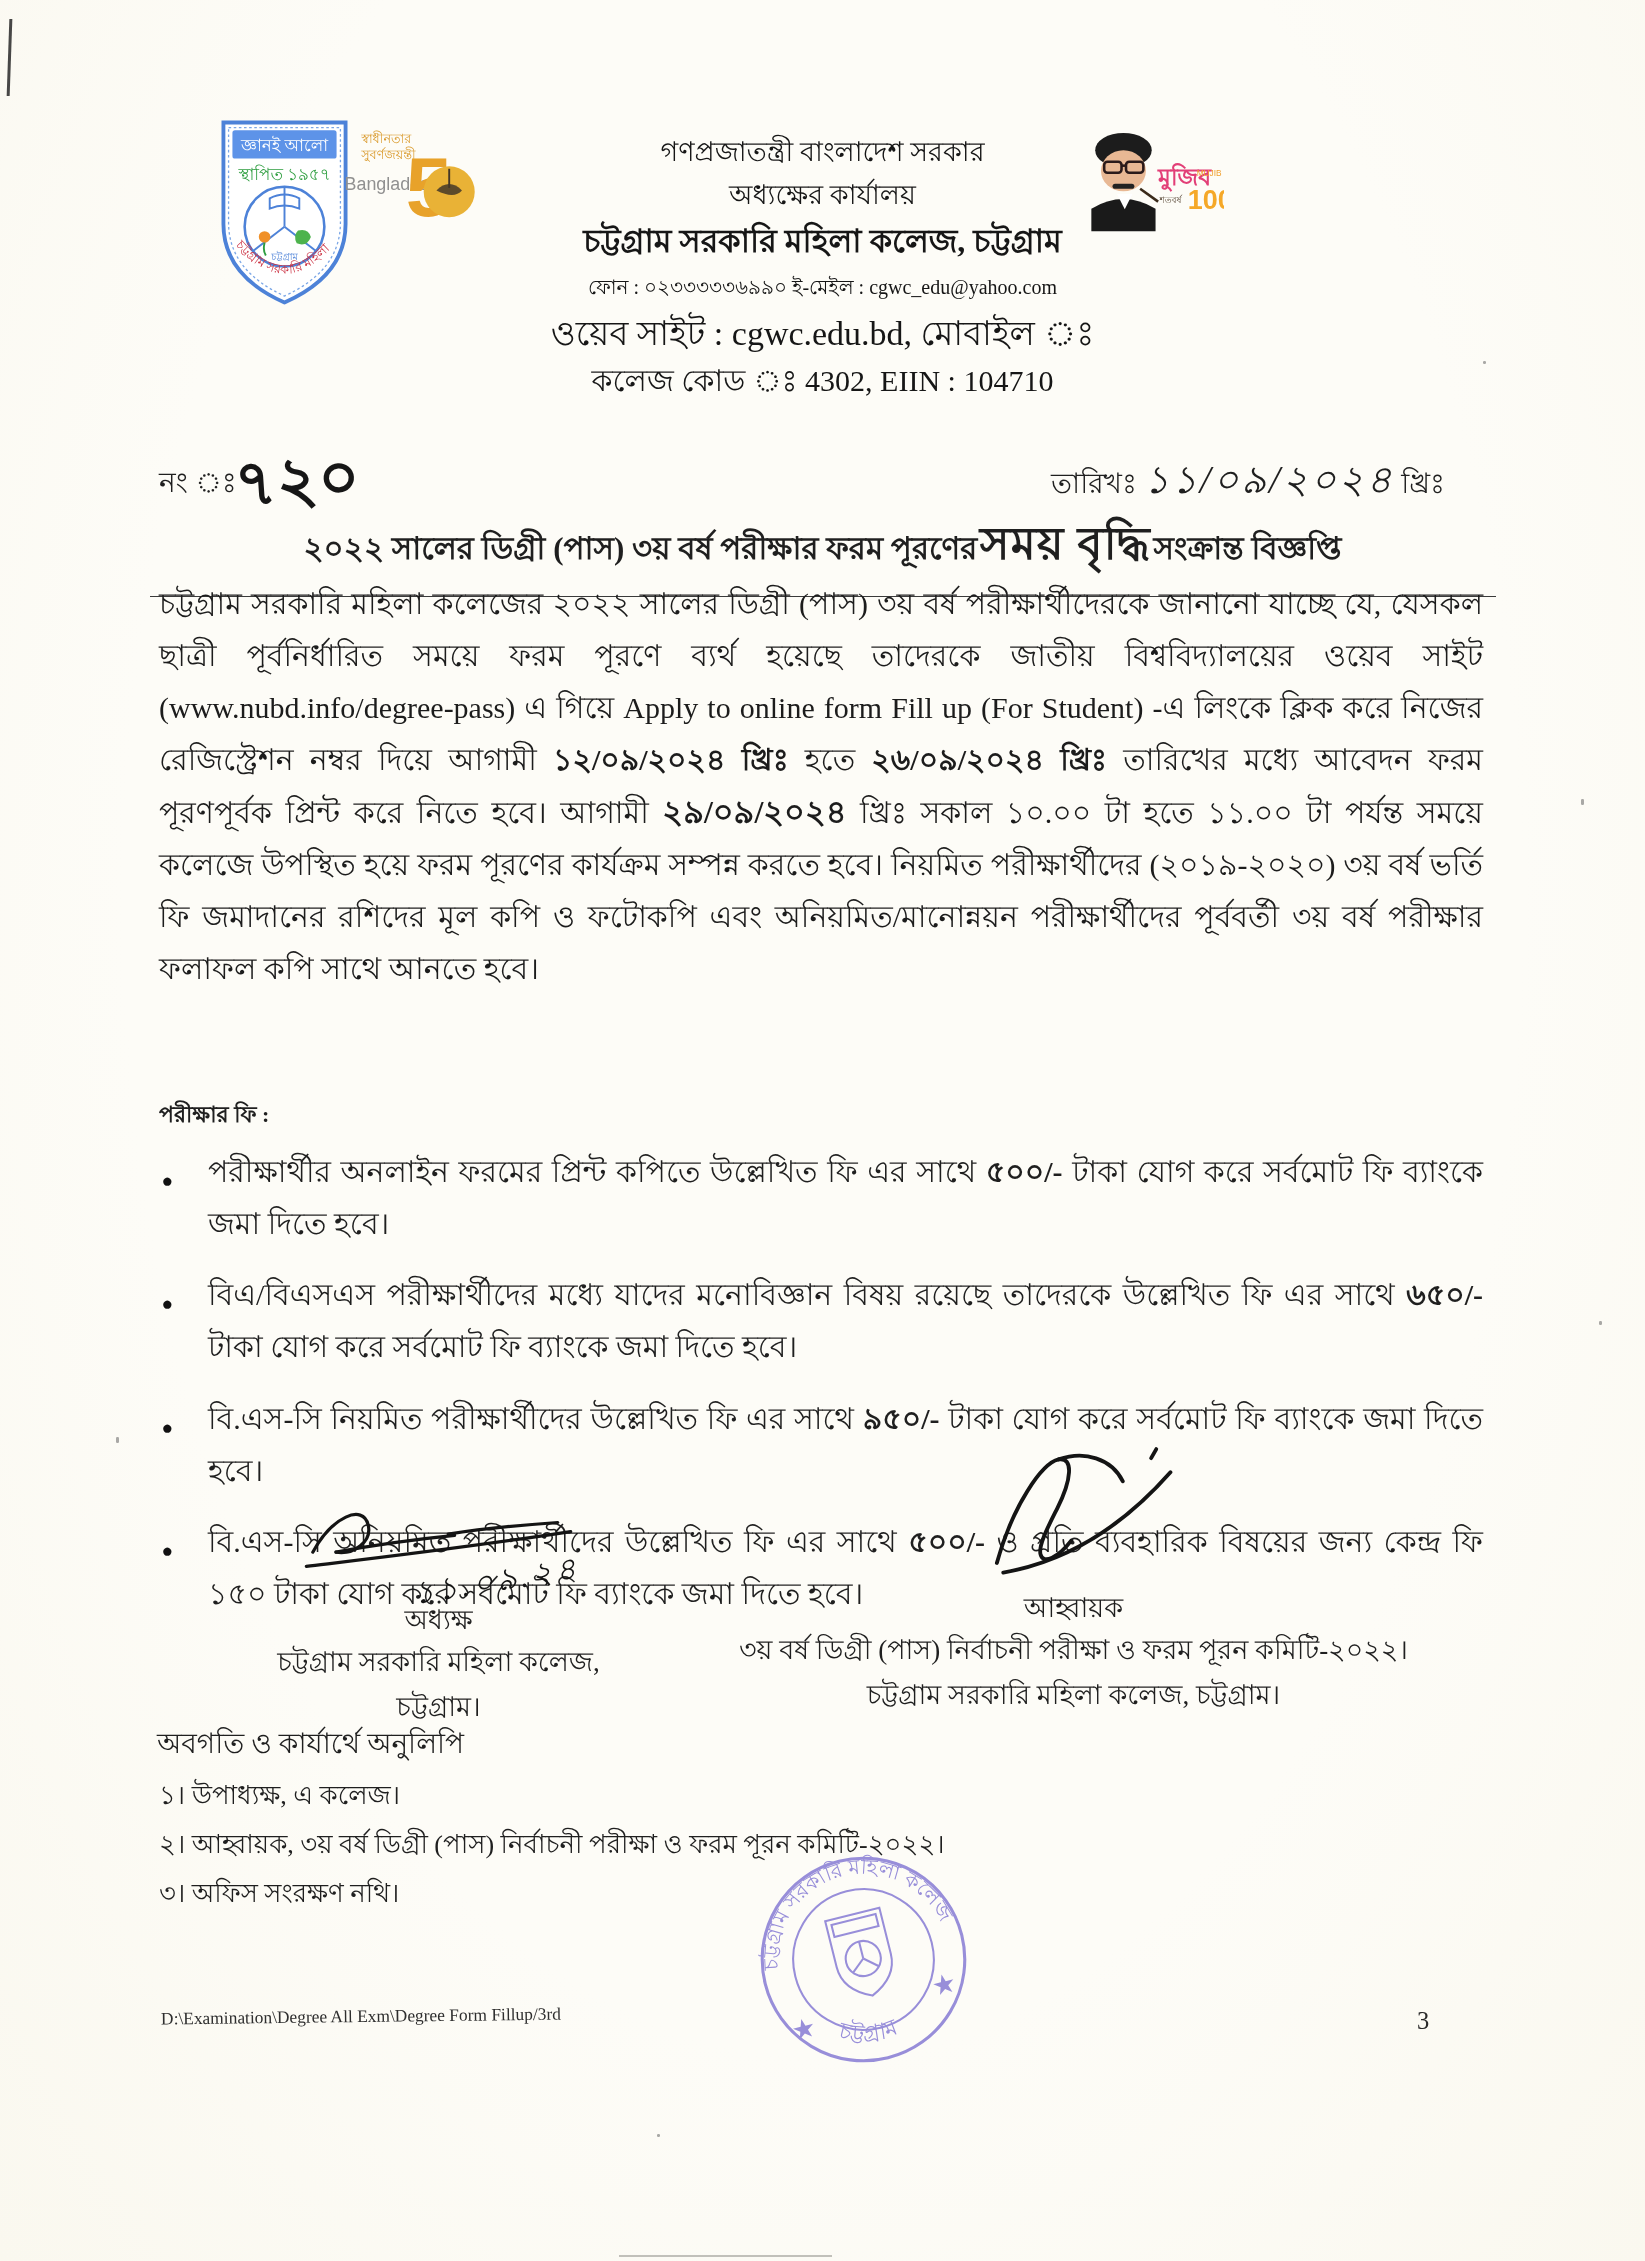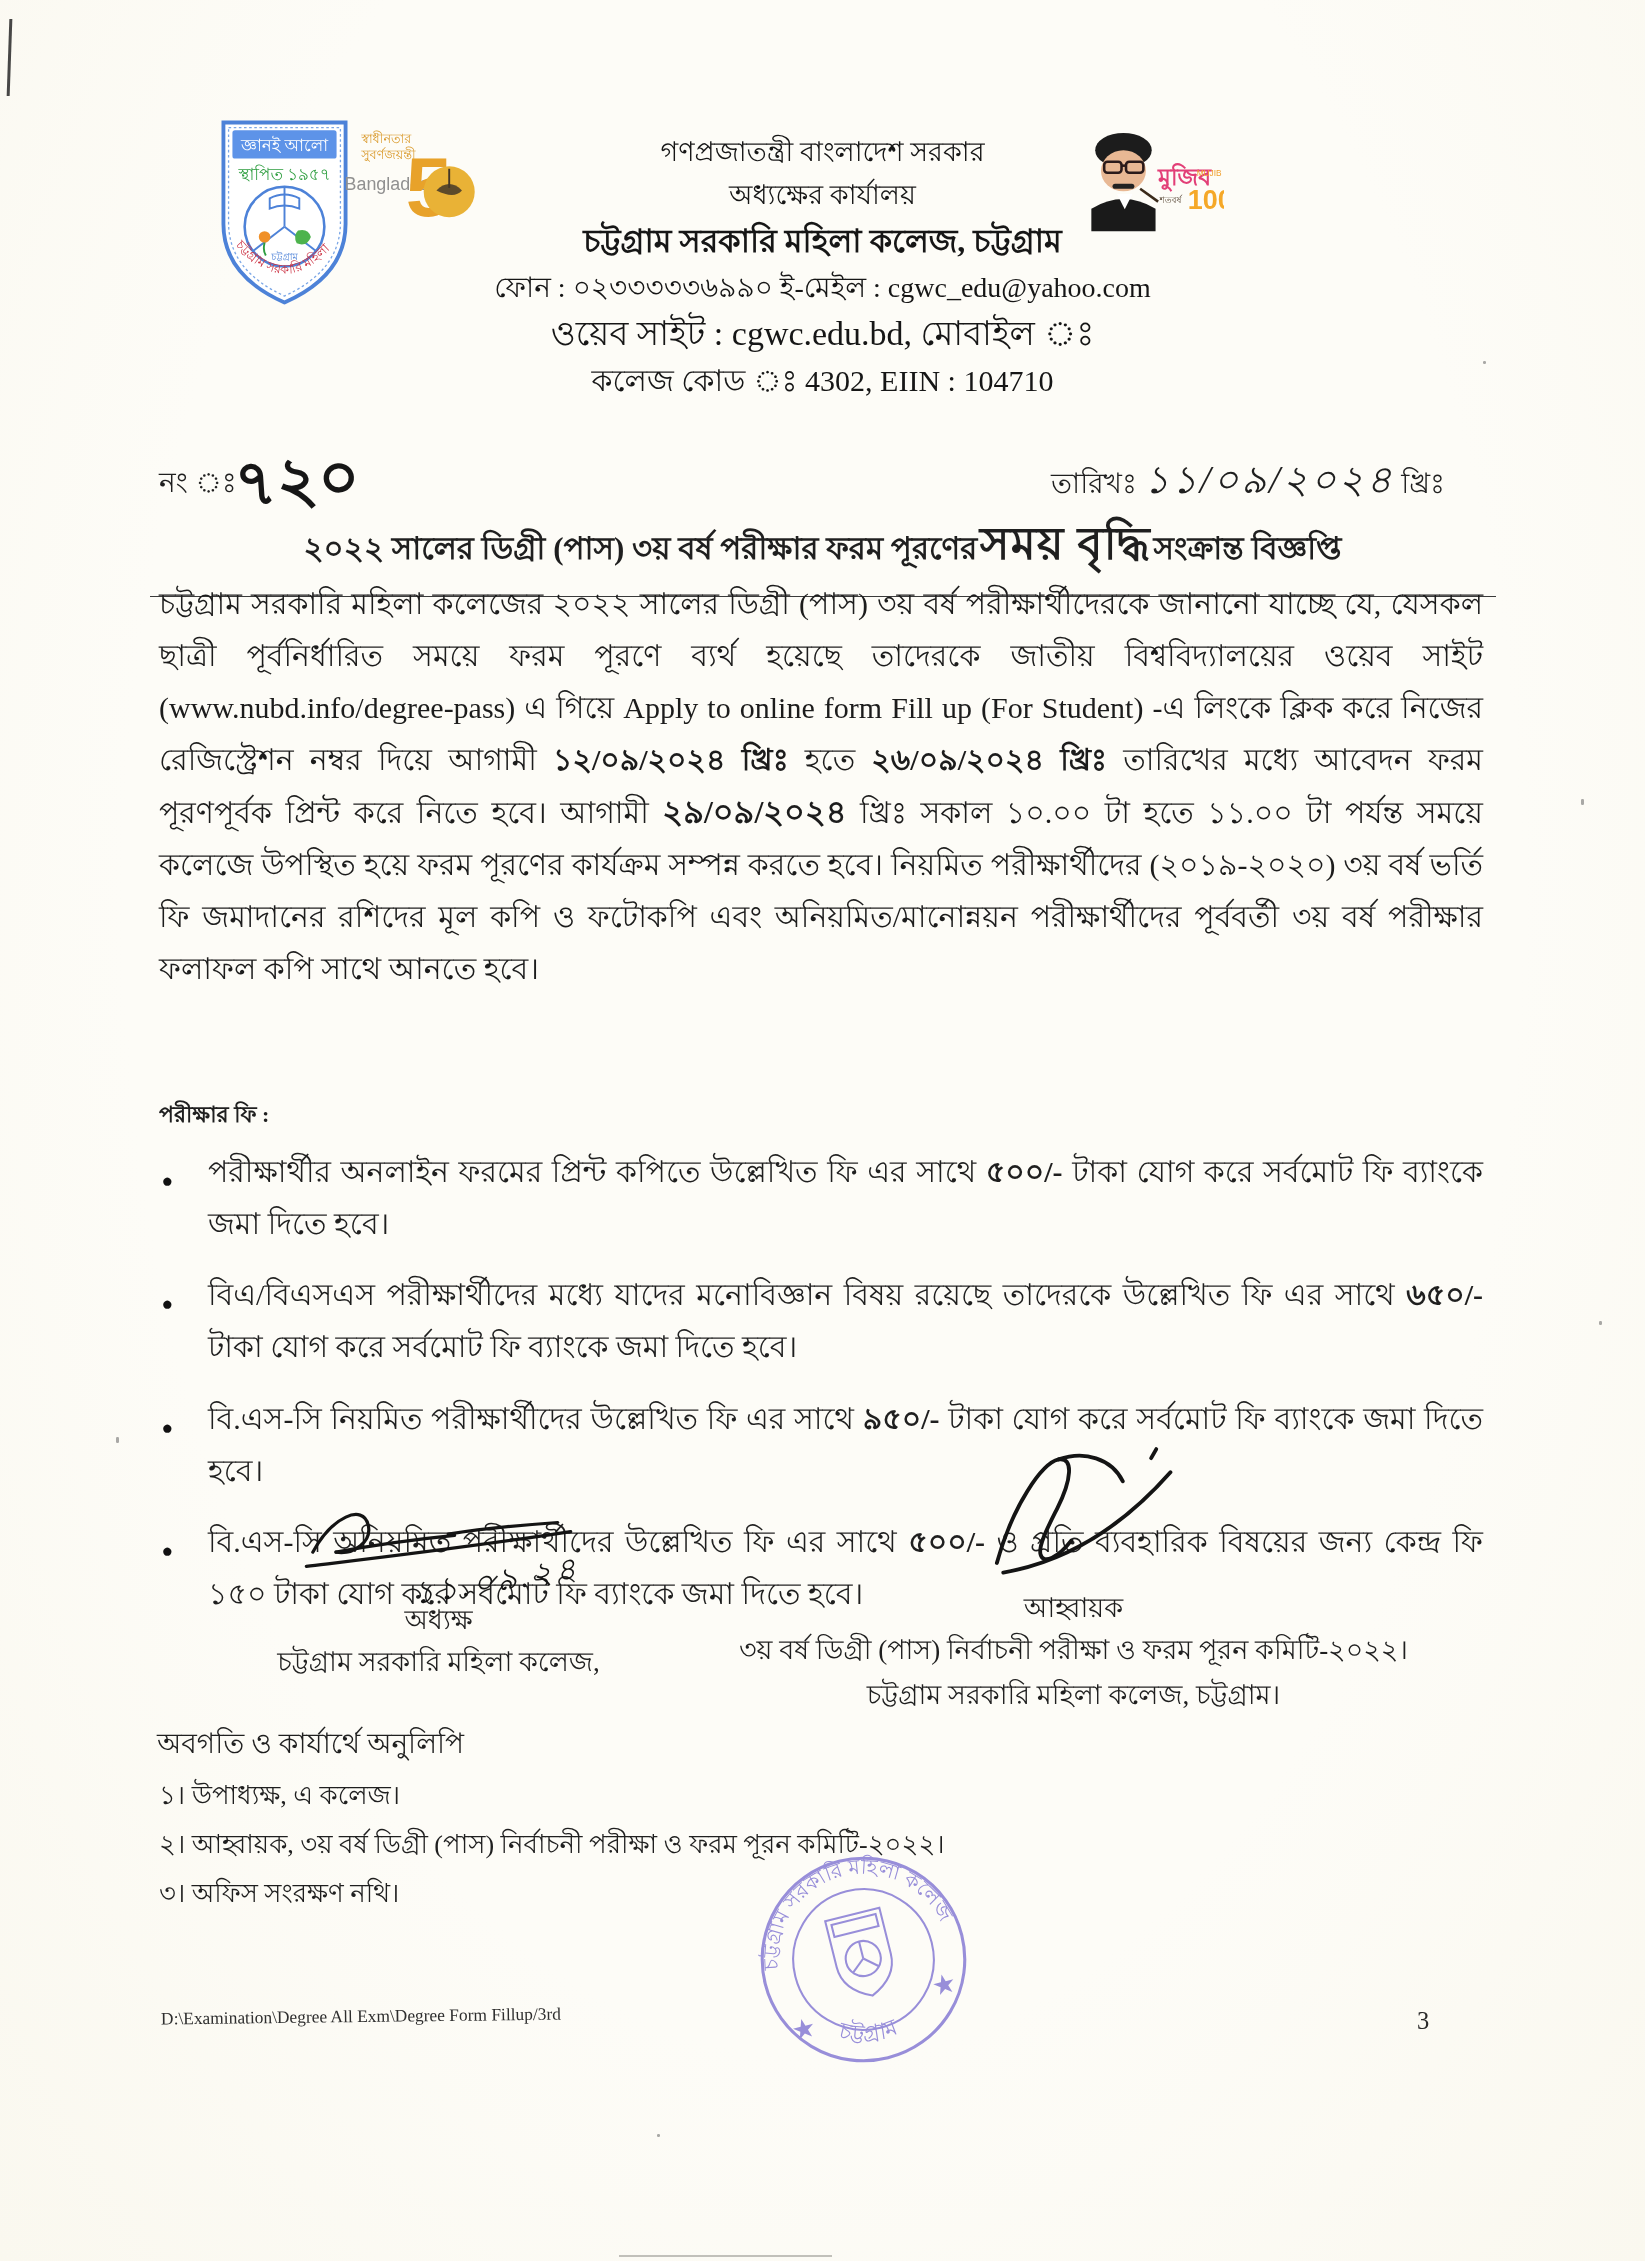--- a/index.html
+++ b/index.html
@@ -12,21 +12,21 @@
     font-family:"Liberation Serif","DejaVu Serif",serif;
     color:#1f1f1f;
     overflow:hidden;
   }
   
   .hdr{position:absolute;top:95px;left:0;right:0;text-align:center;margin-top:36px;}
   .hdr-line{color:#161616;}
   .h-govt{font-size:27px;line-height:43px;}
   .h-office{font-size:27px;line-height:43px;}
   .h-college{font-size:32px;line-height:48px;font-weight:bold;}
-  .h-phone{font-size:28px;line-height:45px;}
+  .h-phone{font-size:20px;line-height:45px;}
   .h-web{font-size:34px;line-height:48px;}
   .h-code{font-size:30px;line-height:45px;}
   .logo{position:absolute;}
   .logo-crest{left:217px;top:116px;width:135px;height:193px;}
   .logo-bd50{left:342px;top:126px;width:134px;height:113px;}
   .logo-mujib{left:1064px;top:122px;width:160px;height:122px;}
   
   .ref-row{position:absolute;top:443px;left:159px;right:161px;height:77px;}
   .ref-no-label{position:absolute;left:0;top:18px;font-size:28px;}
   .ref-no-value{
@@ -213,20 +213,21 @@
       <g fill="none" stroke="#141414" stroke-width="5" stroke-linecap="round">
         <path d="M40,90 C70,35 118,14 126,48 C132,74 104,94 76,90"></path>
         <path d="M76,90 C140,78 200,70 260,64"></path>
         <path d="M30,112 C130,100 270,84 440,58"></path>
         <path d="M250,62 C300,54 360,48 420,44"></path>
       </g>
     </svg>
     <span class="sig-date">১১.০৯.২৪</span>
     <div class="sig-role">অধ্যক্ষ</div>
     <div class="sig-org">চট্টগ্রাম সরকারি মহিলা কলেজ,</div>
+    <div class="sig-city">চট্টগ্রাম।</div>
   </div>
 
   <div class="sig sig-right">
     <svg class="sig-svg" width="232" height="135" viewBox="0 0 360 210">
       <g fill="none" stroke="#141414" stroke-width="6" stroke-linecap="round">
         <path d="M60,185 C85,95 130,30 156,24 C180,20 176,56 154,100 C140,128 124,158 128,172 C132,188 156,176 176,150"></path>
         <path d="M156,24 C196,10 238,22 256,58"></path>
         <path d="M70,200 C150,186 240,146 330,44"></path>
         <path d="M300,22 l8,-14"></path>
       </g>

